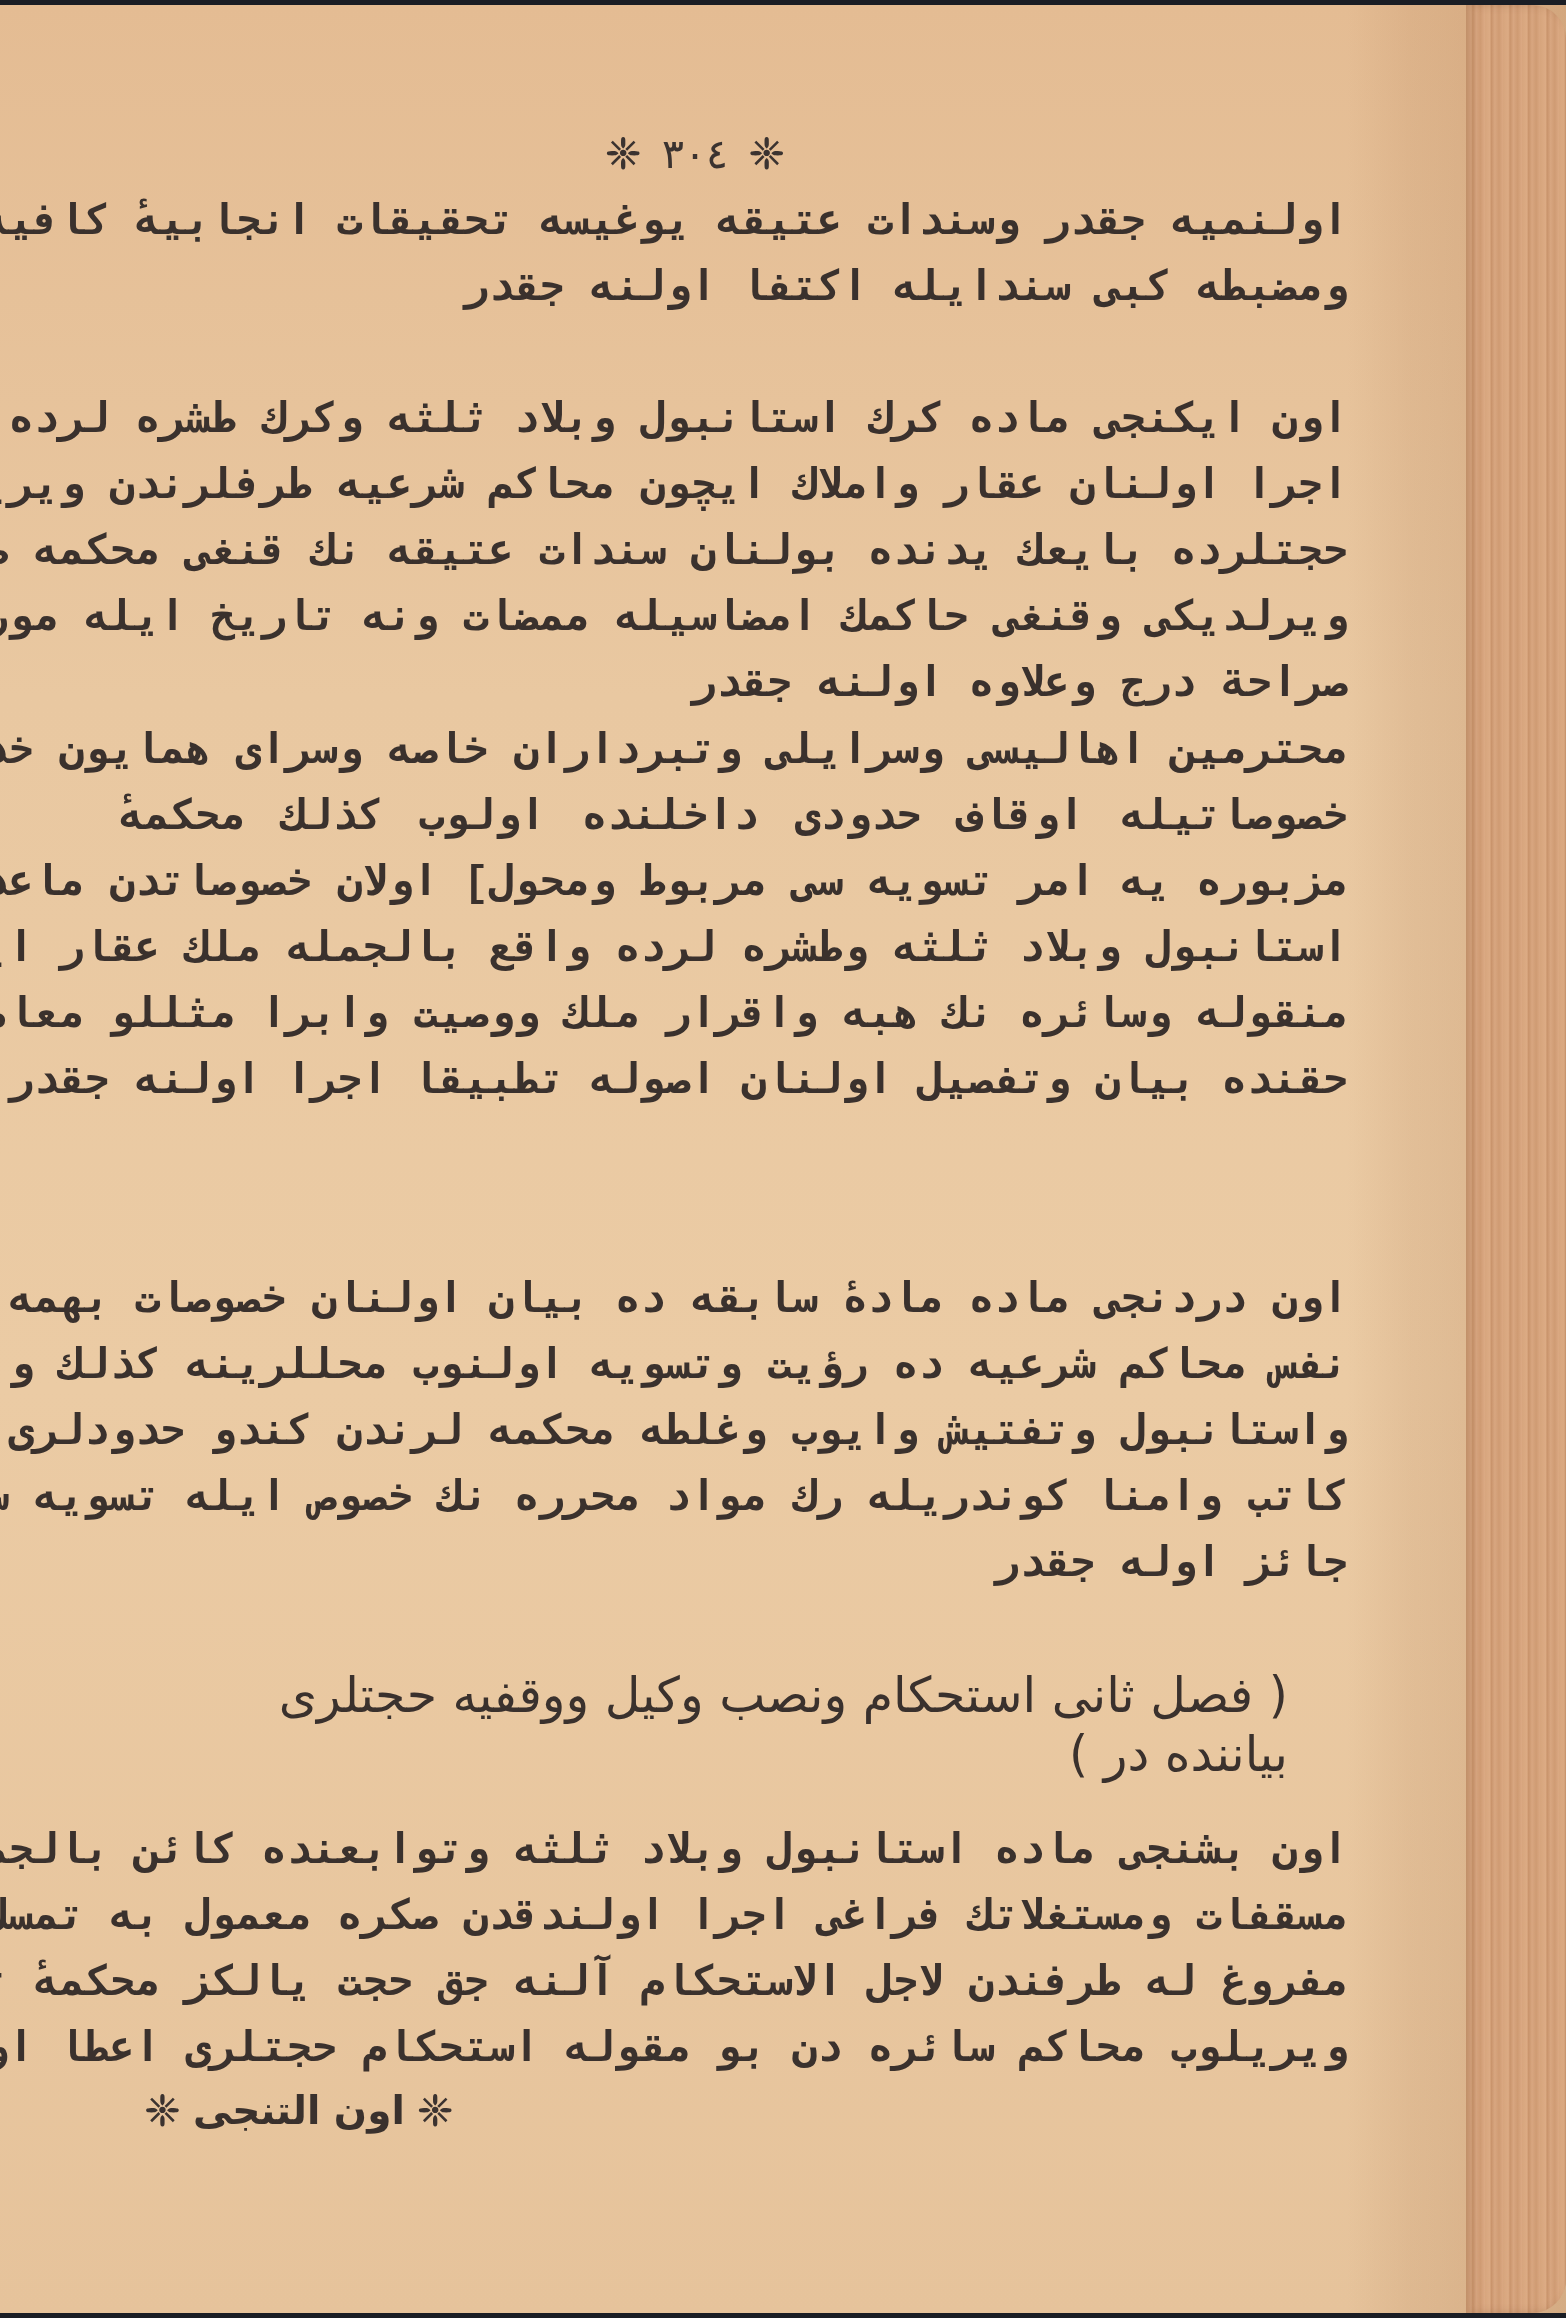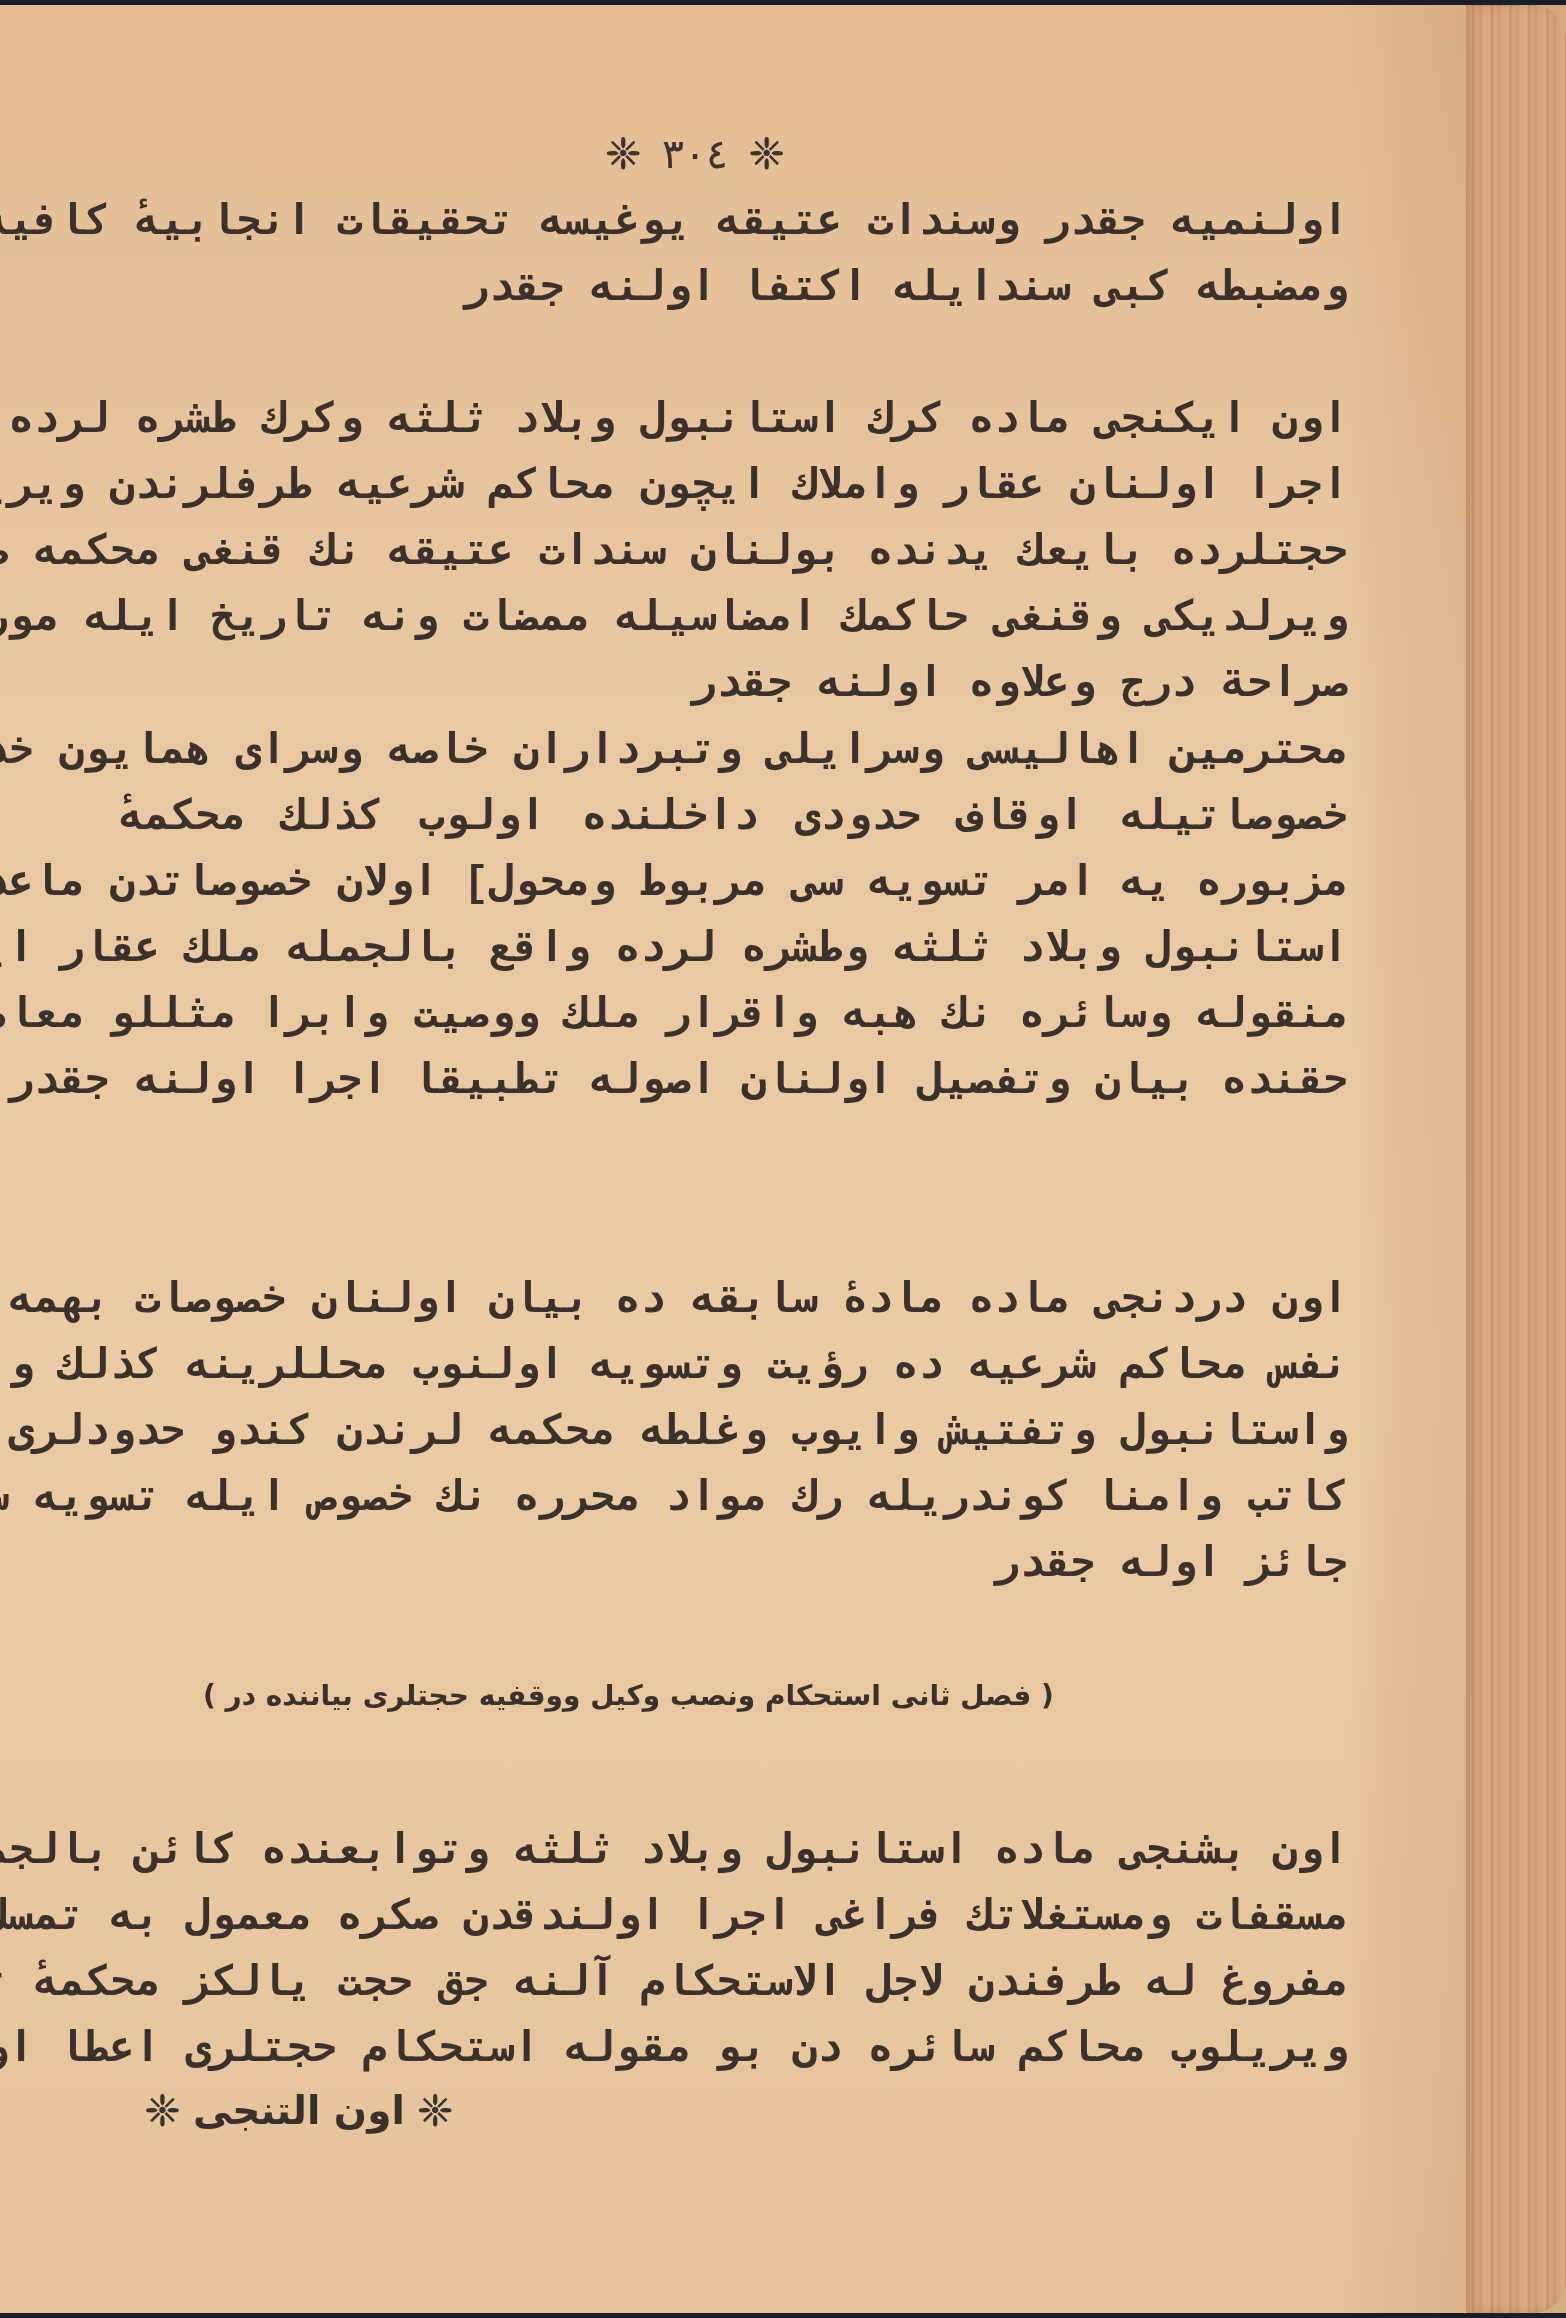--- a/index.html
+++ b/index.html
@@ -35,23 +35,23 @@
       color: #3a312d;
       font-family: Liberation Mono, monospace;
       font-size: 42px;
       line-height: 66px;
       font-weight: bold;
     }
     .line { display: block; white-space: nowrap; text-align-last: justify; text-align: justify; }
     .line.last { text-align-last: right; }
     .section-title {
       position: absolute; top: 1661px; left: 203px; width: 1085px;
-      direction: rtl; text-align: left; color: #3a312d;
-      font-family: "DejaVu Sans", sans-serif; font-weight: bold;
-      font-size: 28px; line-height: 59px;
+      direction: rtl; text-align: right; color: #3a312d;
+      font-family: "DejaVu Sans", sans-serif; font-weight: normal;
+      font-size: 49px; line-height: 59px;
     }
     .catchword {
       position: absolute; top: 2080px; left: 144px;
       direction: rtl; color: #3a312d;
       font-family: "DejaVu Sans", sans-serif; font-weight: bold; font-size: 39px;
       display: flex; gap: 12px; align-items: center;
     }
   </style>
 </head>
 <body>

